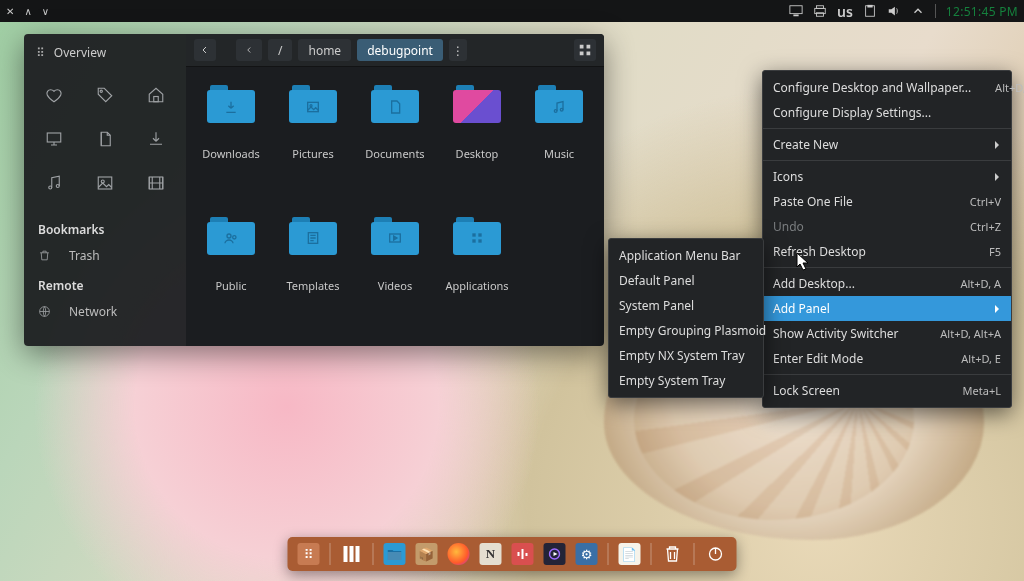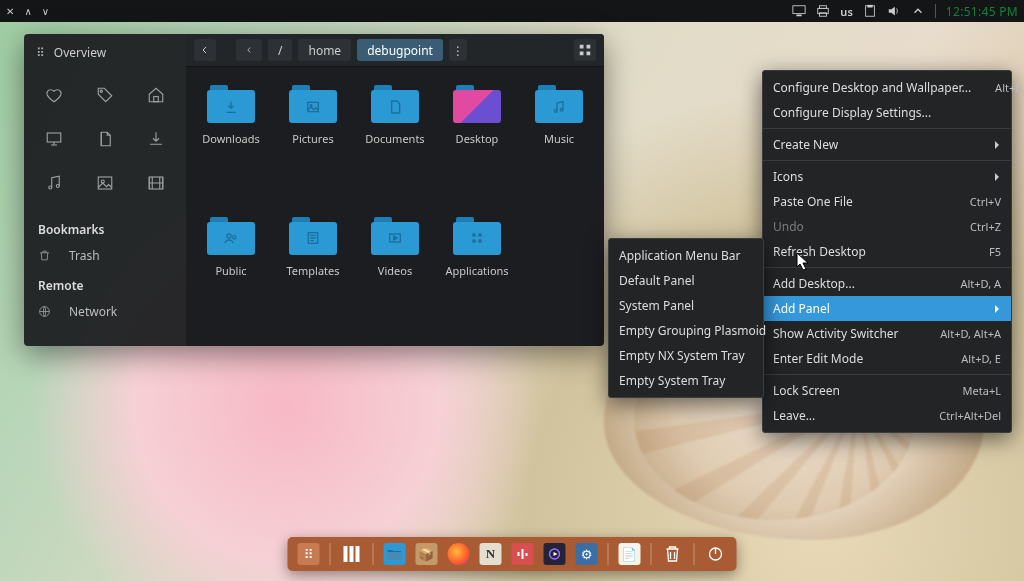--- a/index.html
+++ b/index.html
@@ -59,21 +59,21 @@
   .fm-tool .crumb{background:#2d3135;padding:0 10px;}
   .fm-tool .crumb.active{background:#3a5d75;color:#fff;}
   .fm-tool .spacer{flex:1;}
   .fm-tool .grid-ic{width:22px;}
   .fm-files{flex:1;display:grid;grid-template-columns:repeat(5,1fr);grid-template-rows:repeat(2,1fr);padding:8px 4px;}
   .file{display:flex;flex-direction:column;align-items:center;justify-content:flex-start;gap:8px;padding-top:10px;}
   .folder{width:48px;height:38px;position:relative;}
   .folder .tab{position:absolute;top:0;left:3px;width:18px;height:7px;background:var(--folder-top);border-radius:2px 2px 0 0;}
   .folder .body{position:absolute;top:5px;left:0;right:0;bottom:0;background:var(--folder);border-radius:3px;display:flex;align-items:center;justify-content:center;color:#0e4d75;}
   .folder .body svg{width:16px;height:16px;opacity:.55;}
-  .file .lbl{font-size:11px;color:#c8c8c8;white-space:nowrap;}
+  .file .lbl{font-size:11px;color:#c8c8c8;white-space:nowrap;margin-top:15px;}
   
   .menu{position:absolute;background:var(--menu-bg);border:1px solid var(--menu-border);border-radius:3px;box-shadow:0 6px 22px rgba(0,0,0,.55);padding:4px 0;min-width:150px;}
   .menu .mi{padding:4px 10px;display:flex;align-items:center;font-size:12px;color:#ddd;white-space:nowrap;position:relative;gap:24px;}
   .menu .mi .sc{margin-left:auto;color:#bcbcbc;font-size:11px;}
   .menu .mi.sub:after{content:"";position:absolute;right:8px;top:50%;margin-top:-4px;border:4px solid transparent;border-left-color:#ccc;}
   .menu .mi.hl{background:var(--hl);color:#fff;}
   .menu .mi.hl:after{border-left-color:#fff;}
   .menu .mi.dim{color:#7a7d7f;}
   .menu hr{border:0;border-top:1px solid #3a3c3e;margin:3px 0;}
   .main-menu{left:762px;top:70px;width:248px;}
@@ -104,21 +104,21 @@
           <rect x="5" y="12" width="6" height="2" fill="currentColor"></rect>
         </svg>
       </span>
     <span class="tray-ic">
         <svg viewBox="0 0 16 16">
           <rect x="2" y="5" width="12" height="6" fill="none" stroke="currentColor"></rect>
           <rect x="4" y="2" width="8" height="3" fill="none" stroke="currentColor"></rect>
           <rect x="4" y="10" width="8" height="4" fill="none" stroke="currentColor"></rect>
         </svg>
       </span>
-    <span class="tray-ic" style="font-size:11px;font-weight:600;width:auto;">us</span>
+    <span class="tray-ic" style="font-size:14px;font-weight:600;width:auto;">us</span>
     <span class="tray-ic">
         <svg viewBox="0 0 16 16">
           <rect x="3" y="2" width="10" height="12" fill="none" stroke="currentColor"></rect>
           <rect x="5" y="1" width="6" height="3" fill="currentColor"></rect>
         </svg>
       </span>
     <span class="tray-ic">
         <svg viewBox="0 0 16 16">
           <path d="M2 6h3l4-3v10l-4-3H2z" fill="currentColor"></path>
           <path d="M11 5c1 1 1 5 0 6" fill="none" stroke="currentColor"></path>
@@ -396,24 +396,20 @@
     </div>
   <div class="mi">
       <span>Enter Edit Mode</span>
       <span class="sc">Alt+D, E</span>
     </div>
   <hr>
   <div class="mi">
       <span>Lock Screen</span>
       <span class="sc">Meta+L</span>
     </div>
-  <div class="mi">
-      <span>Leave...</span>
-      <span class="sc">Ctrl+Alt+Del</span>
-    </div>
 </div>
 
 <div class="menu sub-menu">
   <div class="mi">
       <span>Application Menu Bar</span>
     </div>
   <div class="mi">
       <span>Default Panel</span>
     </div>
   <div class="mi">

